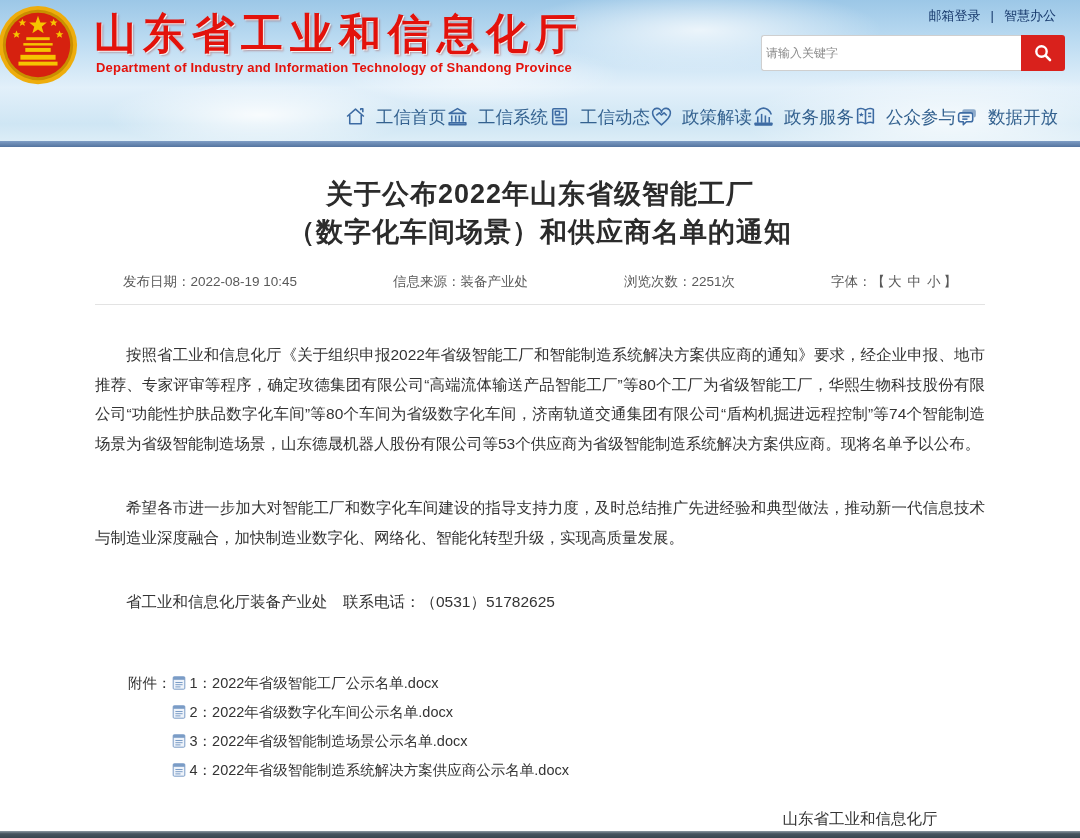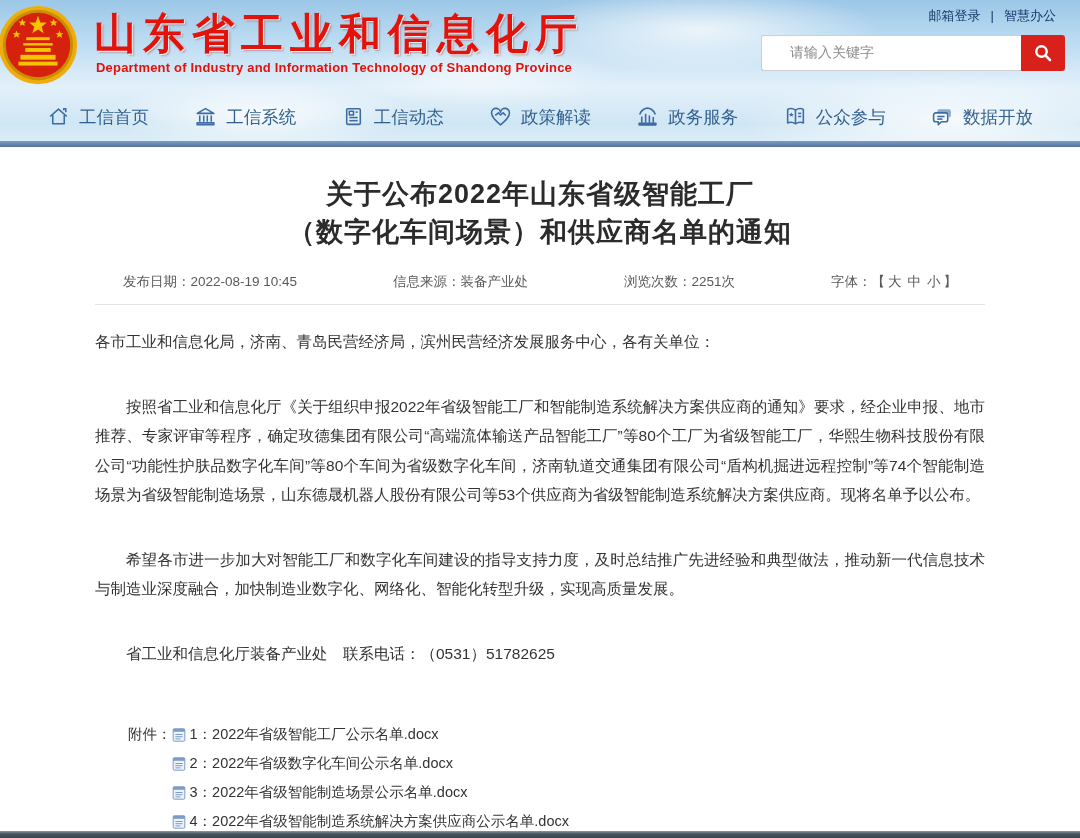--- a/index.html
+++ b/index.html
@@ -30,33 +30,33 @@
     white-space:nowrap;
   }
   .site-subtitle {
     position:absolute; left:96px; top:60px;
     font-size:13px; font-weight:bold; color:#e3120b; letter-spacing:.2px;
   }
 
   .search { position:absolute; top:35px; right:15px; width:304px; height:36px; display:flex; }
   .search input {
     flex:1; height:36px; border:1px solid #cfcfcf; border-right:none;
-    border-radius:3px 0 0 3px; padding:0 28px; font-size:14px; color:#333;
+    border-radius:3px 0 0 3px; padding:0 4px; font-size:12px; color:#333;
     outline:none; background:#fff; font-family:Liberation Serif, serif;
   }
   .search input::placeholder { color:#8a8a8a; }
   .search button {
     width:44px; height:36px; border:none; background:#d9211c;
     border-radius:0 3px 3px 0; cursor:pointer; display:flex; align-items:center; justify-content:center;
   }
 
   
   .nav {
     position:absolute; left:0; right:0; top:92px; height:49px;
-    display:flex; justify-content:space-between; align-items:center; padding:0 47px;
+    display:flex; justify-content:flex-end; align-items:center; padding:0 22px;
   }
   .nav-item { display:flex; align-items:center; gap:9px; cursor:pointer; }
   .nav-item .lbl { font-size:17.5px; color:#33618f; }
   .nav-item svg { display:block; }
 
   .divider { height:6px; background:linear-gradient(180deg,#7e9dc5,#54749f); }
 
   
   .breadcrumb {
     margin:15px 0 0 9px; height:18px; display:flex; align-items:center; gap:6px;
@@ -213,21 +213,20 @@
     </div>
 
     <div class="meta">
       <span>发布日期：2022-08-19 10:45</span>
       <span>信息来源：装备产业处</span>
       <span>浏览次数：2251次</span>
       <span class="font-ctl"><span>字体：【</span><span class="sz">大</span><span class="sz">中</span><span class="sz">小</span><span>】</span></span>
     </div>
 
     <div class="body-text">
-      <p>各市工业和信息化局，济南、青岛民营经济局，滨州民营经济发展服务中心，各有关单位：</p>
       <p class="indent">按照省工业和信息化厅《关于组织申报2022年省级智能工厂和智能制造系统解决方案供应商的通知》要求，经企业申报、地市推荐、专家评审等程序，确定玫德集团有限公司“高端流体输送产品智能工厂”等80个工厂为省级智能工厂，华熙生物科技股份有限公司“功能性护肤品数字化车间”等80个车间为省级数字化车间，济南轨道交通集团有限公司“盾构机掘进远程控制”等74个智能制造场景为省级智能制造场景，山东德晟机器人股份有限公司等53个供应商为省级智能制造系统解决方案供应商。现将名单予以公布。</p>
       <p class="indent">希望各市进一步加大对智能工厂和数字化车间建设的指导支持力度，及时总结推广先进经验和典型做法，推动新一代信息技术与制造业深度融合，加快制造业数字化、网络化、智能化转型升级，实现高质量发展。</p>
       <p class="indent">省工业和信息化厅装备产业处　联系电话：（0531）51782625</p>
     </div>
 
     <div class="attachments">
       <span class="att-label">附件：</span>
       <ul>
         <li>
           <svg width="14" height="14" viewBox="0 0 14 14">

